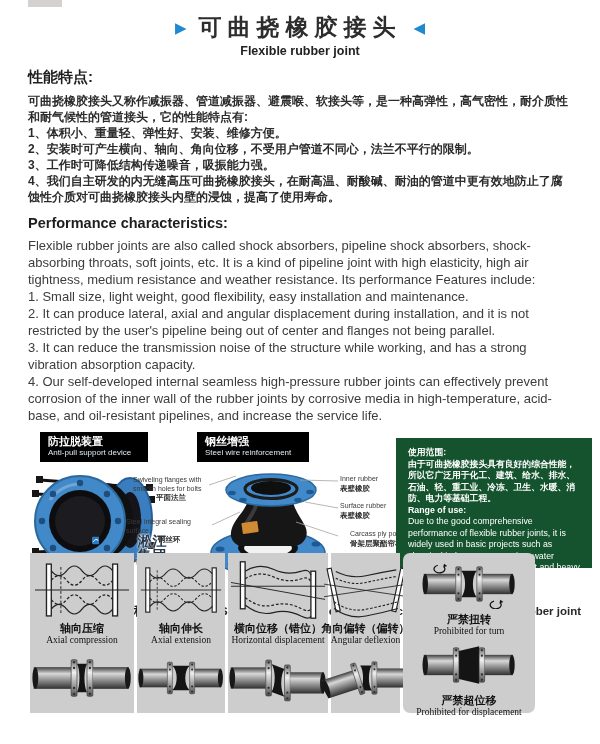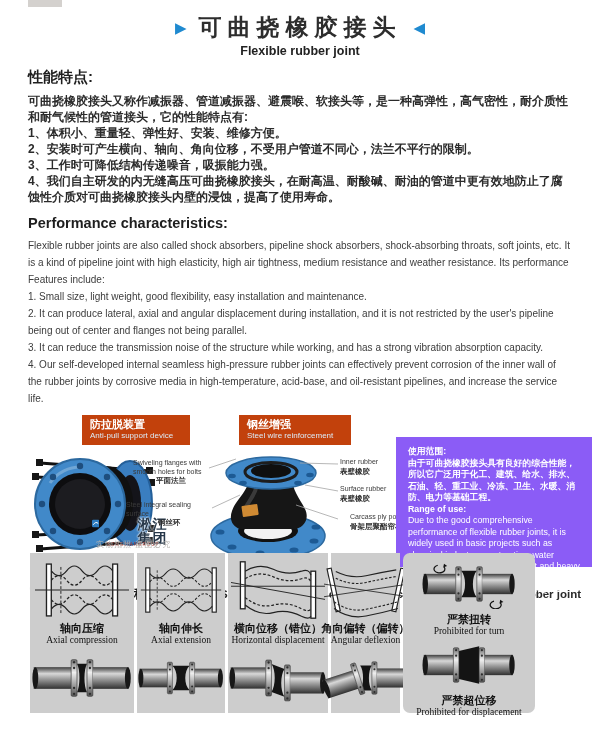--- a/index.html
+++ b/index.html
@@ -11,25 +11,25 @@
   .title-row{display:flex;align-items:center;justify-content:center;margin-top:12px;}
   .title-arrow{color:#1f8ad0;font-size:15px;margin:0 12px;line-height:1;}
   .title-zh{font-size:23px;font-weight:bold;letter-spacing:6px;color:#2d2d2d;}
   .subtitle{text-align:center;font-size:12.5px;font-weight:bold;color:#222;margin-top:1px;}
 
   
   .textwrap{margin:10px 28px 0 28px;}
   .h-zh{font-size:15px;font-weight:bold;color:#1e1e1e;margin:8px 0 6px 0;}
   .zh-body{font-size:12px;font-weight:600;color:#2b2b2b;line-height:16px;margin:0;}
   .h-en{font-size:14.5px;font-weight:bold;color:#1e1e1e;margin:10px 0 6px 0;}
-  .en-body{font-size:10px;font-weight:400;color:#3c3c3c;line-height:17px;margin:0;}
+  .en-body{font-size:13px;font-weight:400;color:#3c3c3c;line-height:17px;margin:0;}
 
   
   .mid{position:relative;height:160px;margin-top:6px;}
-  .bluehdr{position:absolute;background:#c2410c;color:#fff;padding:3px 8px 3px 8px;margin-left:42px;}
+  .bluehdr{position:absolute;background:#000000;color:#fff;padding:3px 8px 3px 8px;}
   .bluehdr .bz{font-size:11px;font-weight:bold;line-height:13px;}
   .bluehdr .be{font-size:8px;line-height:10px;color:#dcebf7;}
   .hdr1{left:40px;top:2px;width:92px;height:24px;}
   .hdr2{left:197px;top:2px;width:96px;height:24px;}
   .photoL{position:absolute;left:30px;top:30px;width:134px;height:122px;}
   .cutaway{position:absolute;left:198px;top:36px;width:142px;height:114px;}
   .wm{position:absolute;left:92px;top:104px;width:80px;line-height:1;}
   .wm-row{display:flex;align-items:flex-start;gap:38px;}
   .wm-zh{font-size:14px;font-weight:bold;color:#27384a;text-shadow:0 0 2px #fff,0 0 2px #fff;letter-spacing:1px;}
   .wm-en{font-size:4.5px;color:#b03a2e;letter-spacing:1px;margin-left:15px;margin-top:-2px;}
@@ -37,21 +37,21 @@
   .callout{position:absolute;font-size:7px;color:#3a3a3a;line-height:8.5px;}
   .callout .cz{font-size:7.5px;font-weight:bold;color:#2d2d2d;margin-top:1px;}
   .cl1{left:133px;top:46px;width:76px;text-align:left;}
   .cl1 .cz{text-align:center;}
   .cl2{left:126px;top:88px;width:86px;}
   .cl2 .cz{text-align:center;}
   .cr1{left:340px;top:45px;width:80px;}
   .cr2{left:340px;top:72px;width:80px;}
   .cr3{left:340px;top:100px;width:90px;margin-left:10px;}
   .leaders{position:absolute;left:0;top:0;width:600px;height:160px;pointer-events:none;}
-  .bluebox{position:absolute;left:396px;top:24px;width:172px;height:112px;background:#8b5cf6;
+  .bluebox{position:absolute;left:396px;top:8px;width:172px;height:112px;background:#14532d;
            color:#fff;padding:9px 12px;font-size:8.8px;line-height:11.5px;}
   .bluebox .bh{font-weight:bold;}
   .bluebox .bzh{font-weight:600;}
 
   
   .diag-title{display:flex;align-items:baseline;margin:12px 0 0 30px;}
   .dt-zh{font-size:13px;font-weight:bold;color:#1e1e1e;}
   .dt-en{font-size:11.5px;font-weight:bold;color:#2a2a2a;margin-left:8px;}
   .panels{position:absolute;left:30px;top:553px;display:flex;}
   .panel{background:#cdcdcd;height:160px;margin-right:3px;position:relative;

